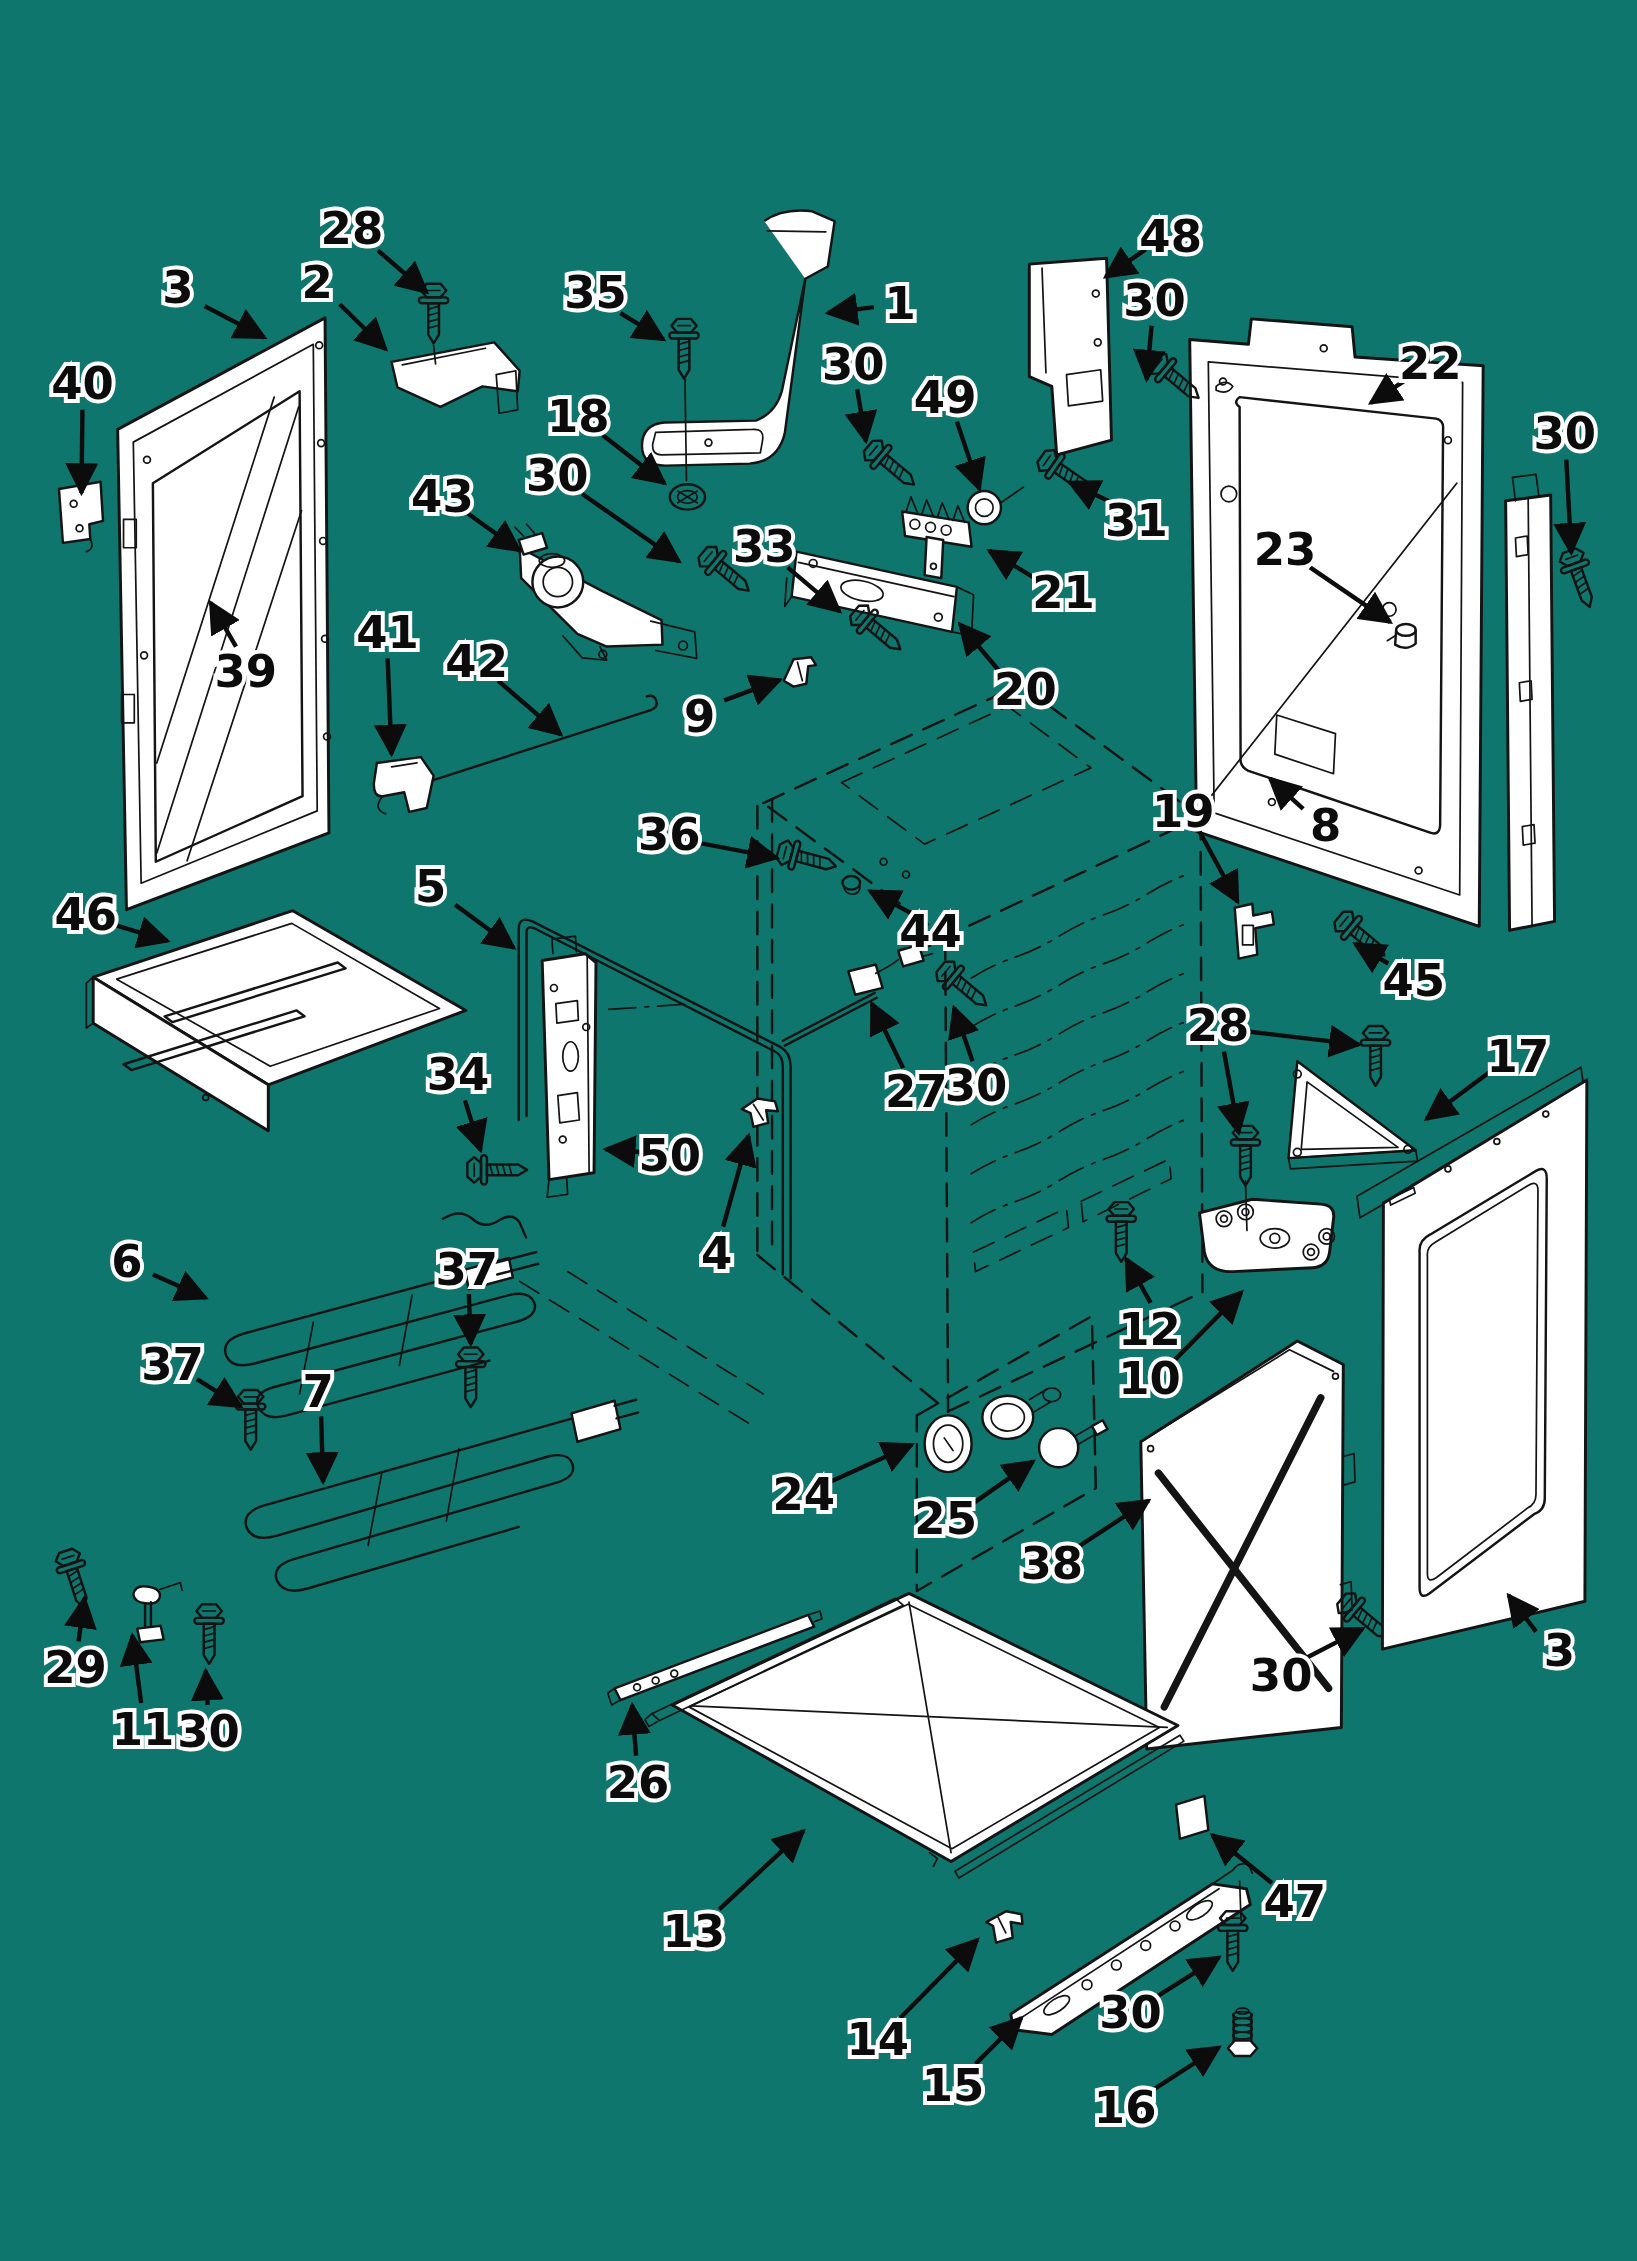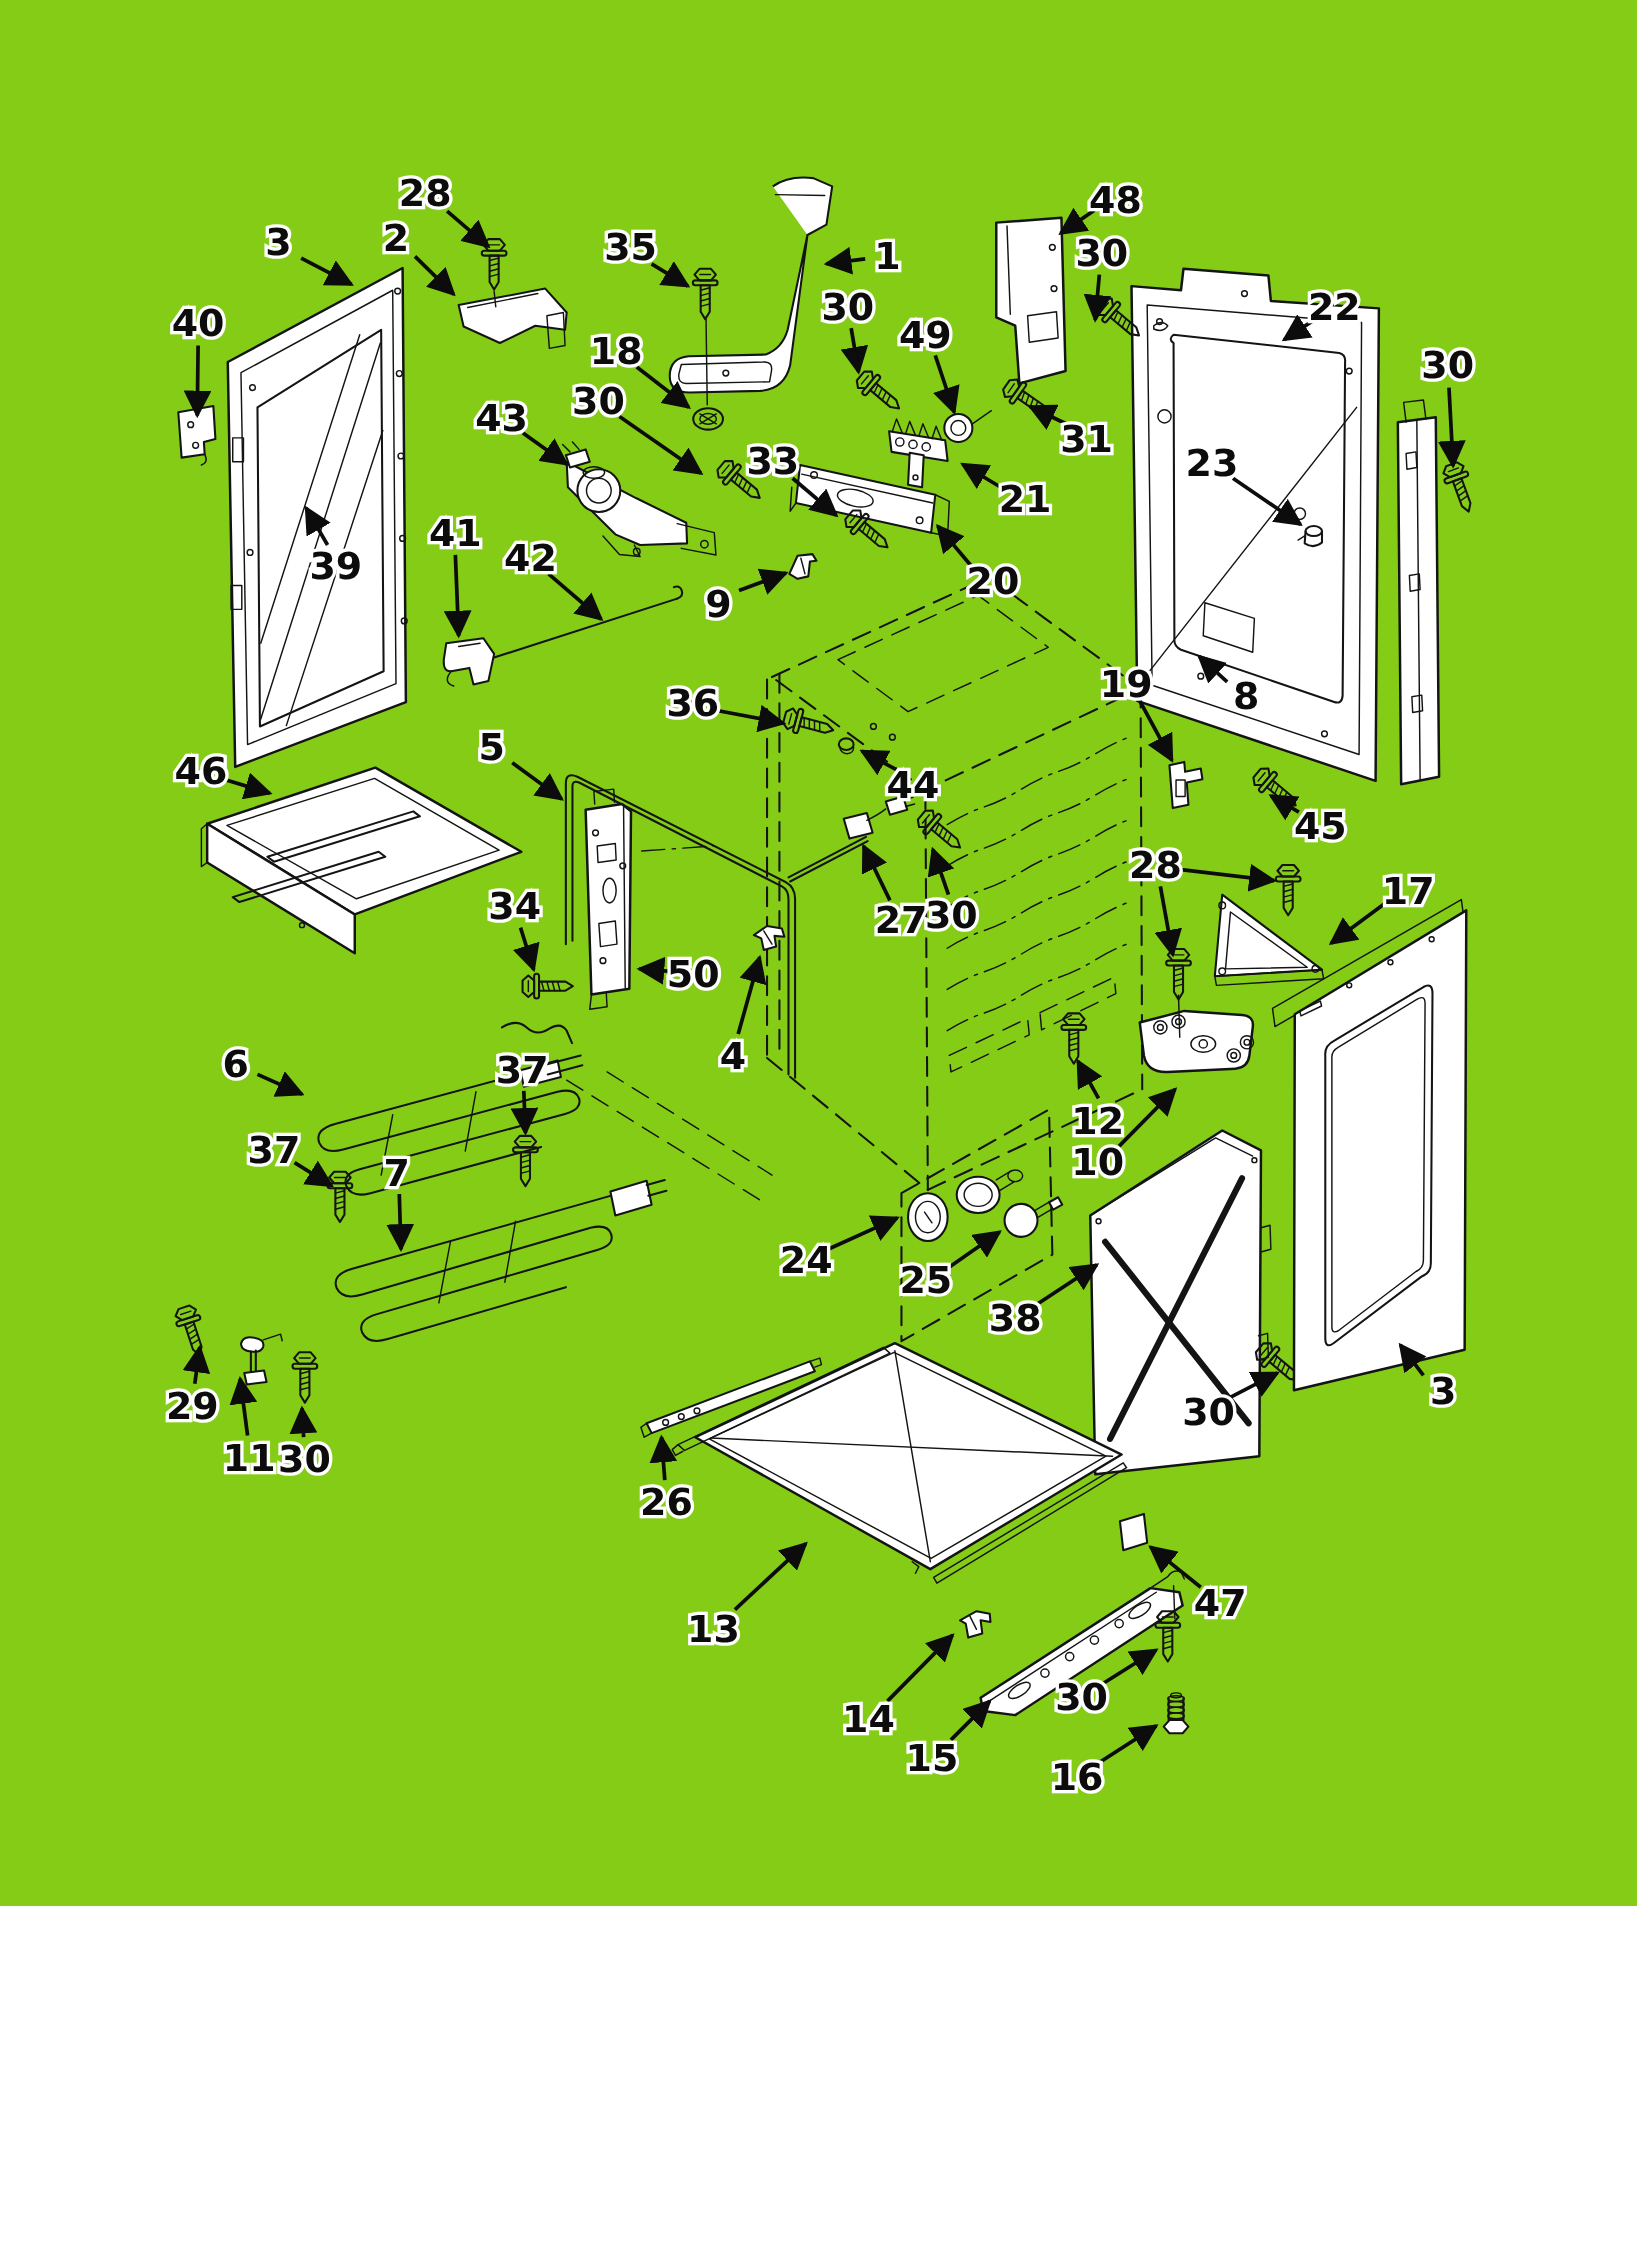--- a/index.html
+++ b/index.html
@@ -1,16 +1,16 @@
 <!DOCTYPE html>
 <html style="font-size:7.8px"><head>
 <meta charset="utf-8">
 <style>
   html,body{margin:0;padding:0;background:#ffffff;}
-  .stage{position:relative;width:1638px;height:1906px;background:#84cc16;overflow:hidden;}
+  .stage{position:relative;width:1638px;height:2261px;background:#0f766e;overflow:hidden;}
   svg{display:block;width:100%;height:100%;}
   .ln{stroke:#141414;stroke-width:5;fill:none;stroke-linecap:round;stroke-linejoin:round}
   .thin{stroke:#141414;stroke-width:3.5;fill:none;stroke-linecap:round;stroke-linejoin:round}
   .panel{fill:#ffffff;stroke:#141414;stroke-width:6;stroke-linejoin:round}
   .white{fill:#ffffff;stroke:#141414;stroke-width:5;stroke-linejoin:round}
   .dash{stroke-dasharray:46 26}
   .dashdot{stroke-dasharray:56 18 8 18}
   .thick{stroke:#141414;stroke-width:15;fill:none;stroke-linecap:round}
   .arrow{stroke:#0c0c0c;stroke-width:9;fill:none}
   .callout{font:700 92px "DejaVu Sans","Liberation Sans",sans-serif;fill:#0c0c0c;

